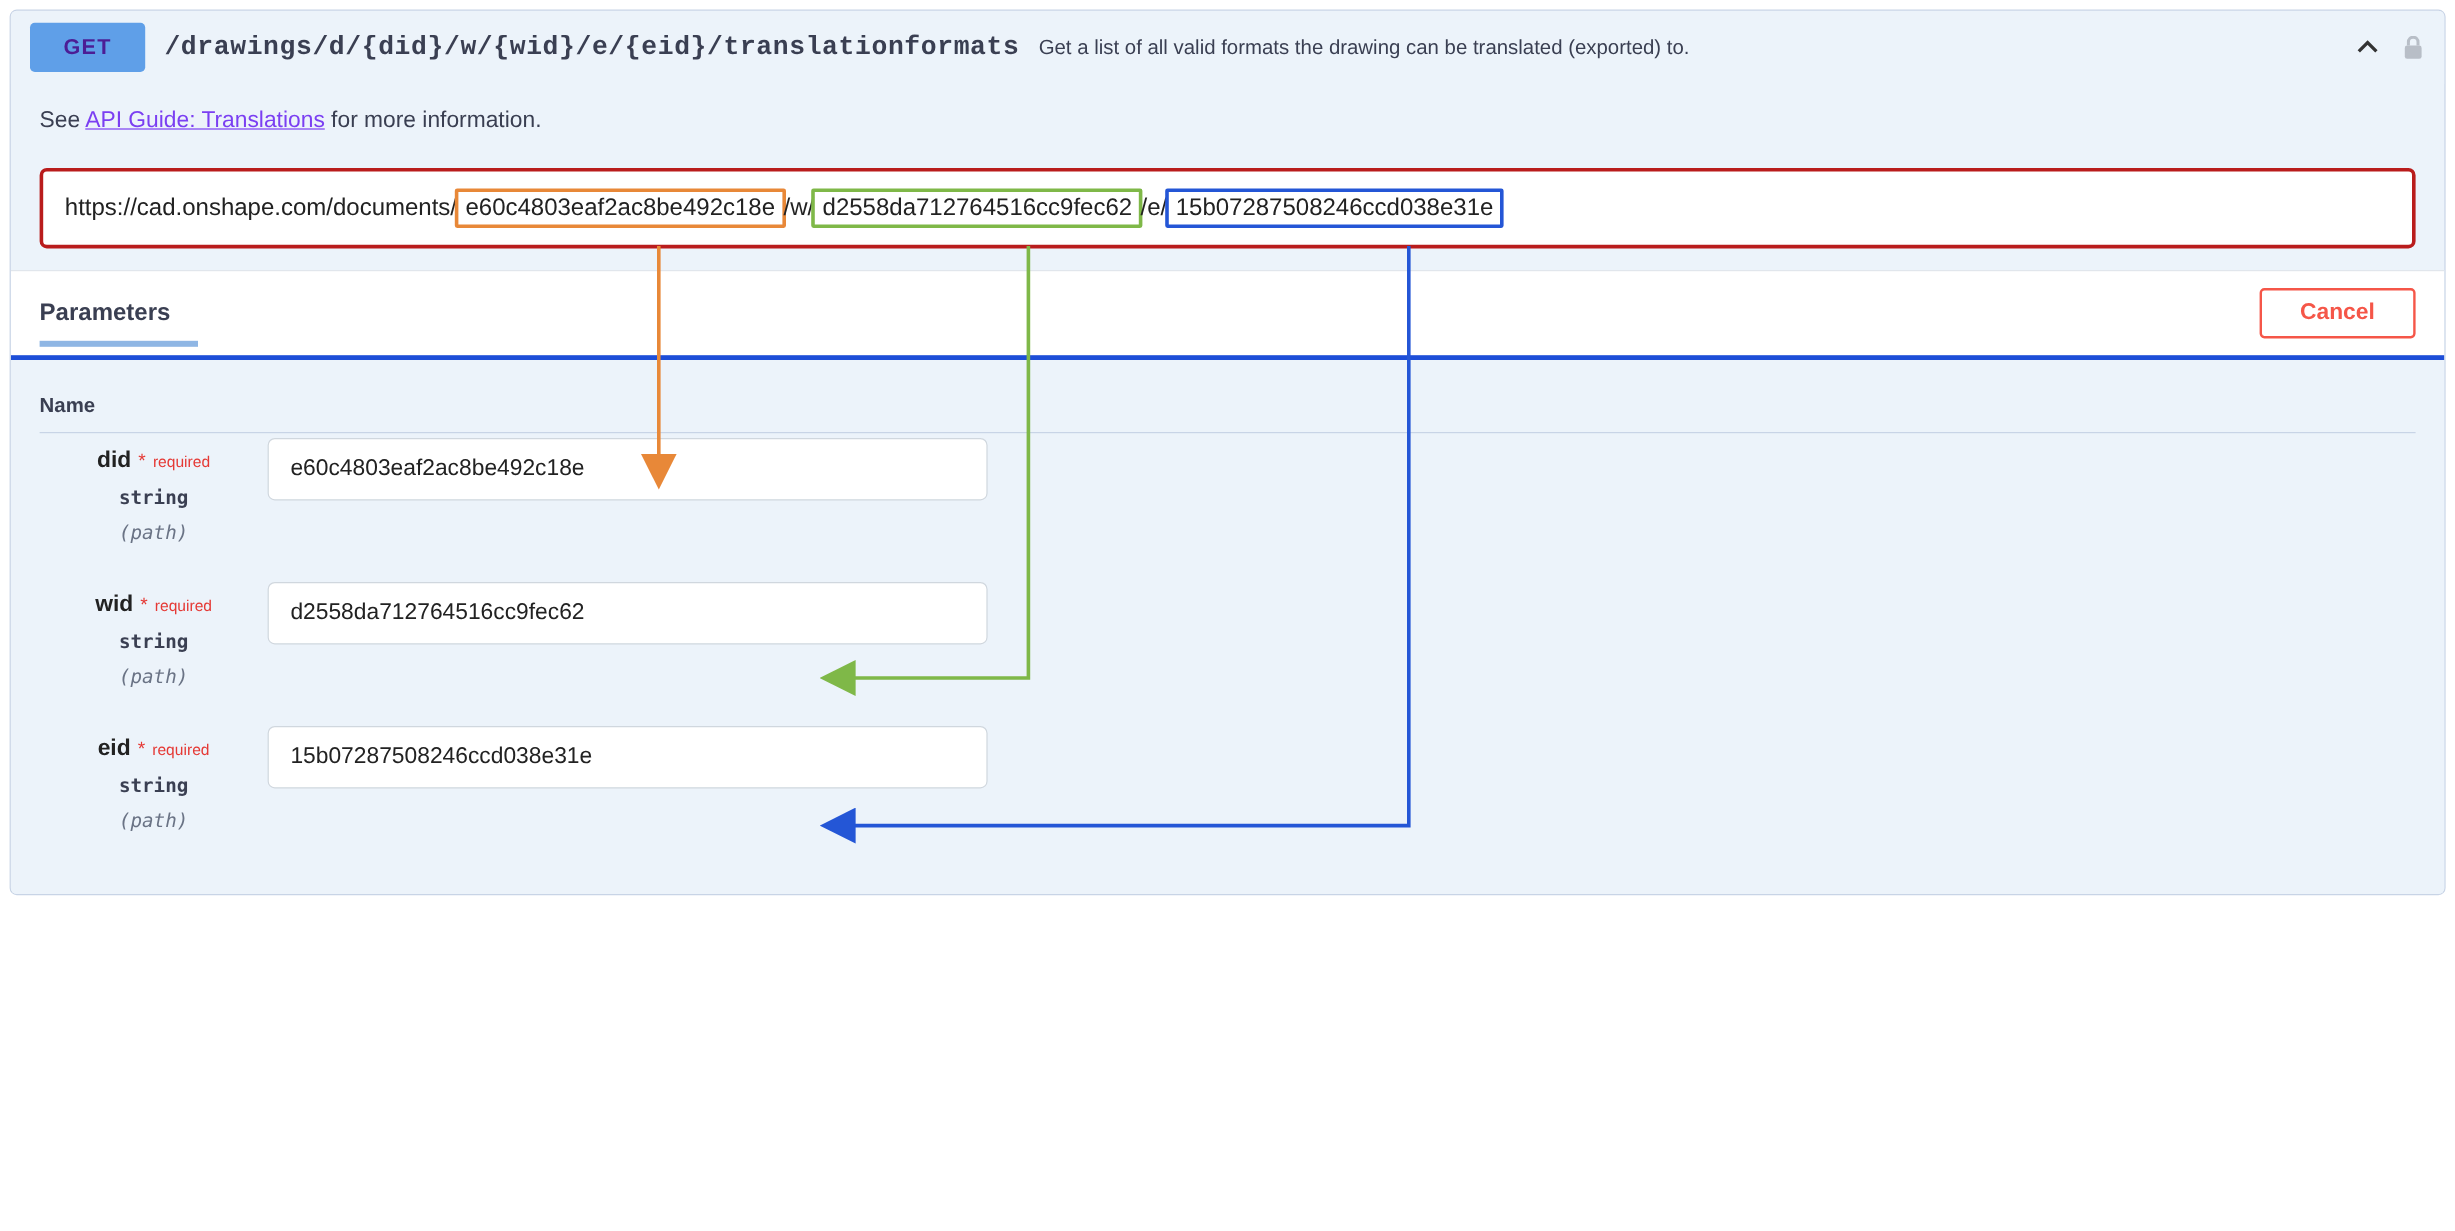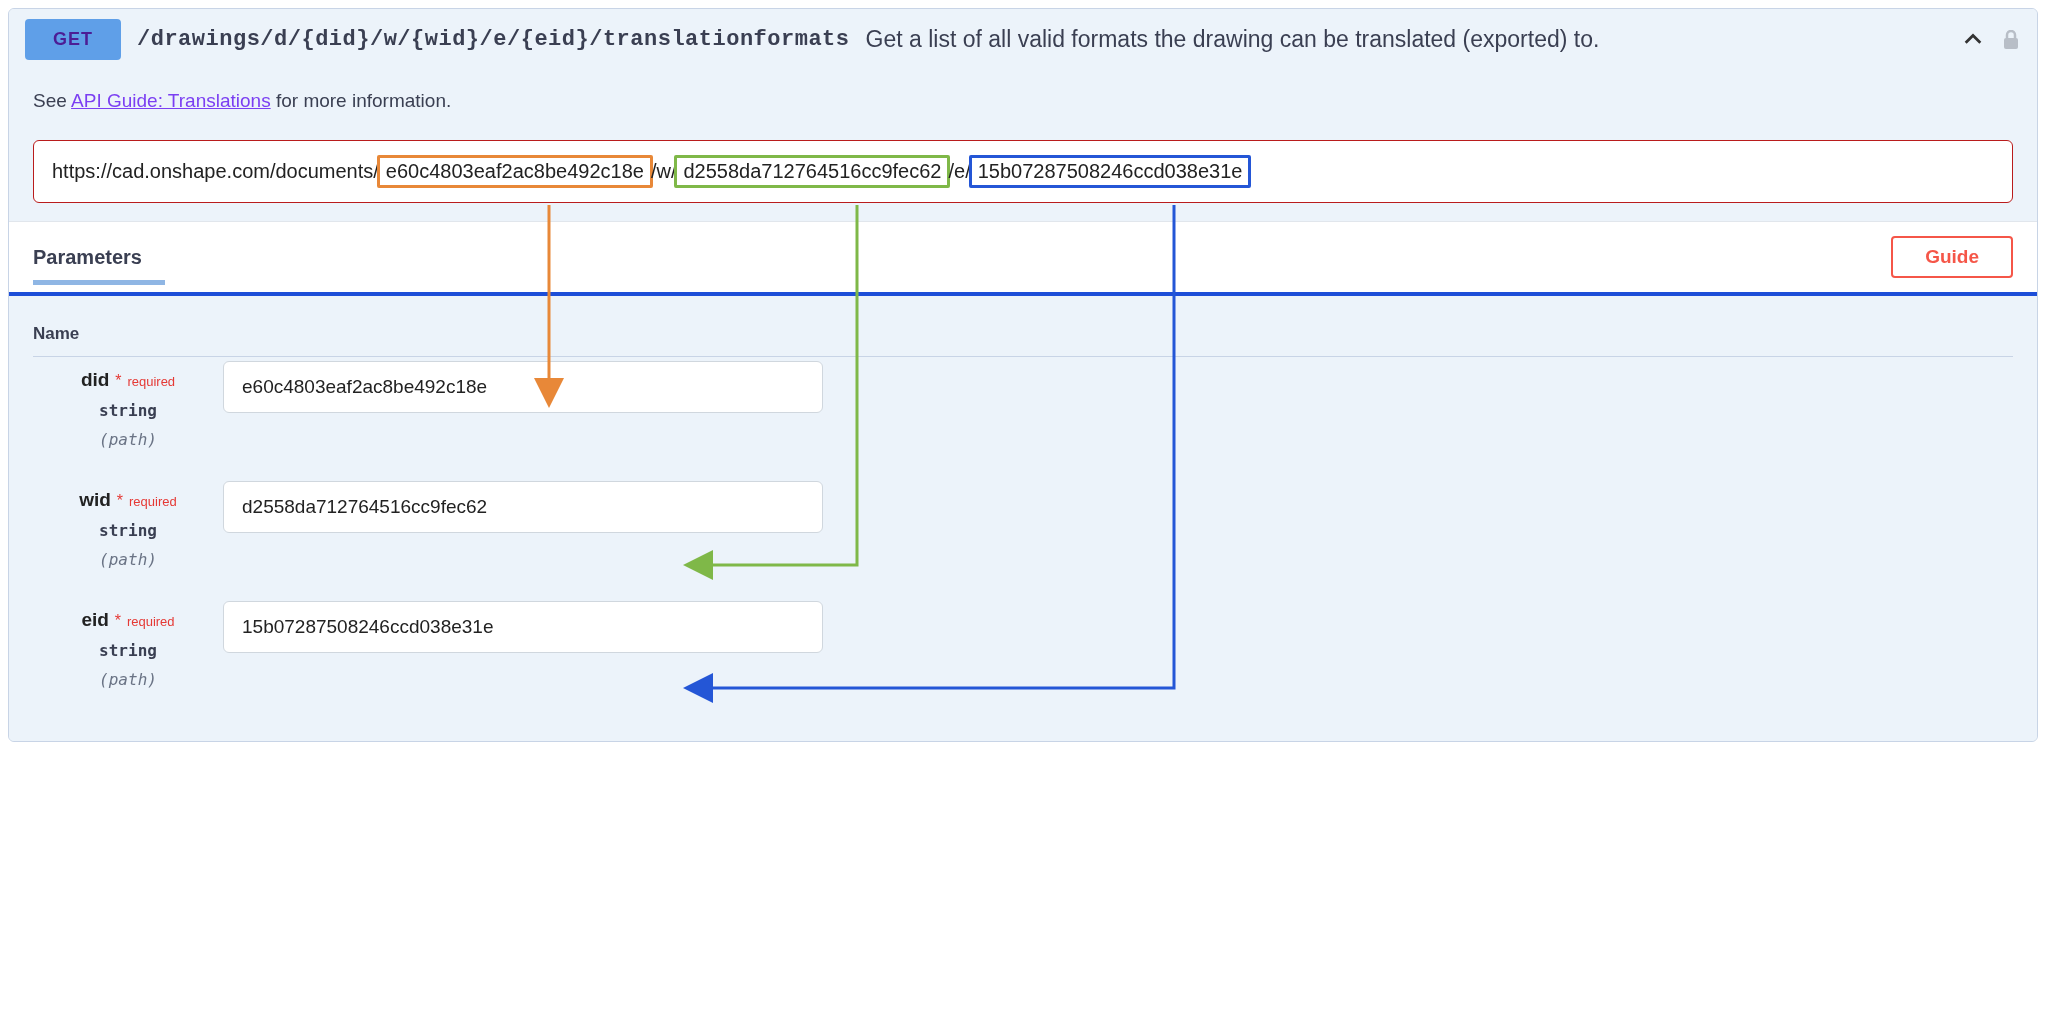--- a/index.html
+++ b/index.html
@@ -33,21 +33,21 @@
     }
     .endpoint-path {
       font-family: "SFMono-Regular", Consolas, "Liberation Mono", Menlo, monospace;
       font-size: 22px;
       font-weight: 700;
       color: #3a3f52;
       letter-spacing: 0.5px;
       text-align: right;
     }
     .endpoint-desc {
-      font-size: 23px;
+      font-size: 17px;
       color: #3a3f52;
       flex: 1;
     }
     .chevron {
       width: 24px;
       height: 24px;
       display: flex;
       align-items: center;
       justify-content: center;
       cursor: pointer;
@@ -72,21 +72,21 @@
     .url-row {
       display: flex;
       gap: 16px;
       padding: 0 24px 18px 24px;
       align-items: stretch;
       position: relative;
     }
     .url-input-wrap {
       flex: 1;
       background: #fff;
-      border: 1px solid #b91c1c;
+      border: 3px solid #b91c1c;
       border-radius: 6px;
       padding: 14px 18px;
       font-size: 20px;
       color: #222;
       display: flex;
       align-items: center;
       gap: 0;
       position: relative;
     }
     .url-seg {
@@ -265,21 +265,21 @@
           <span class="url-seg hl-box hl-orange">e60c4803eaf2ac8be492c18e</span>
           <span class="url-seg">/w/</span>
           <span class="url-seg hl-box hl-green">d2558da712764516cc9fec62</span>
           <span class="url-seg">/e/</span>
           <span class="url-seg hl-box hl-blue">15b07287508246ccd038e31e</span>
       </div>
     </div>
 
     <div class="params-header">
       <div class="params-title">Parameters</div>
-      <button class="cancel-btn">Guide</button>
+      <button class="cancel-btn">Cancel</button>
     </div>
 
     <div class="params-body">
       <div class="col-headers">
         <div class="col-name">Name</div>
       </div>
 
       <div class="param-row">
         <div class="param-meta">
           <span class="param-name">did</span>

